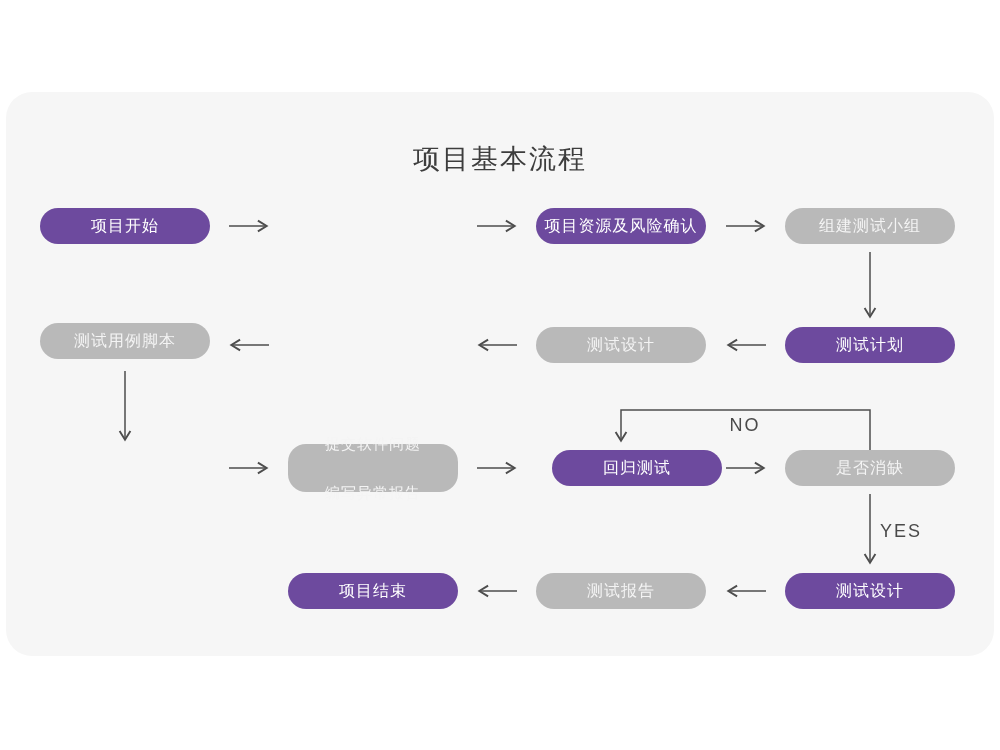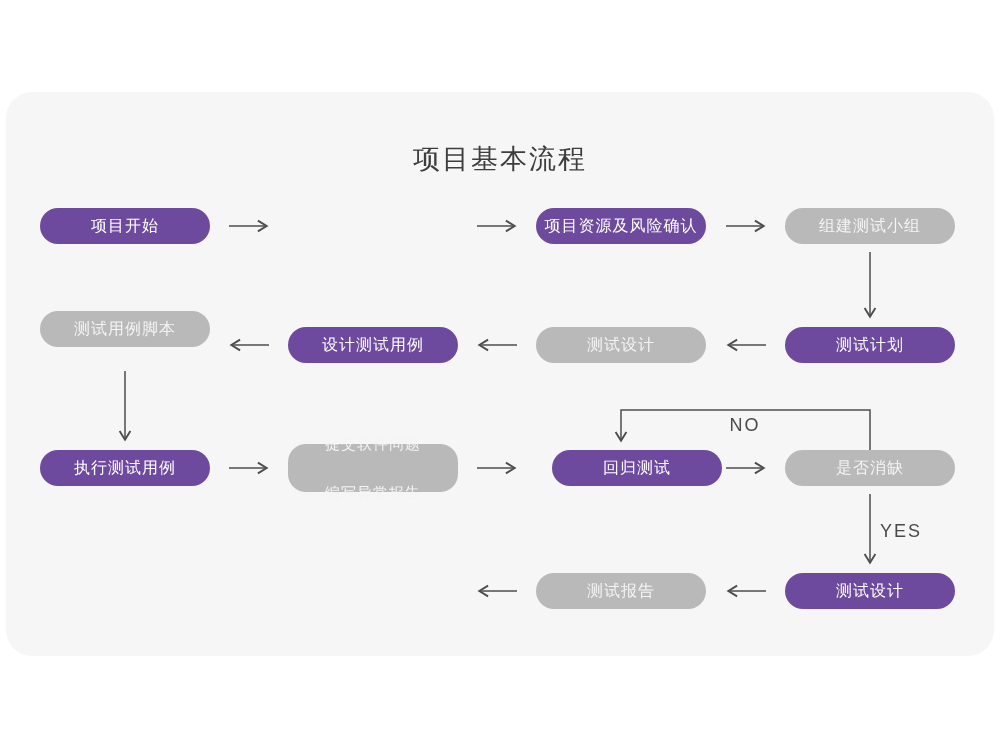--- a/index.html
+++ b/index.html
@@ -101,27 +101,26 @@
 
   <span class="edge-label label-no">NO</span>
   <span class="edge-label label-yes">YES</span>
 
   <div class="node primary" style="left:40px;  top:208px;">项目开始</div>
   <div class="node primary" style="left:536px; top:208px;">项目资源及风险确认</div>
   <div class="node secondary" style="left:785px; top:208px;">组建测试小组</div>
 
   <div class="node primary" style="left:785px; top:327px;">测试计划</div>
   <div class="node secondary" style="left:536px; top:327px;">测试设计</div>
-  <div class="node primary" style="left:288px; top:327px;">设计测试用例</div>
-  <div class="node secondary" style="left:40px;  top:311px;">测试用例脚本</div>
+  <div class="node secondary" style="left:40px;  top:323px;">测试用例脚本</div>
 
-  <div class="node primary" style="left:40px;  top:450px;">执行测试用例</div>
   <div class="node secondary tall" style="left:288px; top:444px;gap:29px;">
     <span>提交软件问题</span>
     <span>编写异常报告</span>
   </div>
   <div class="node primary" style="left:552px; top:450px;">回归测试</div>
   <div class="node secondary" style="left:785px; top:450px;">是否消缺</div>
 
   <div class="node primary" style="left:785px; top:573px;">测试设计</div>
   <div class="node secondary" style="left:536px; top:573px;">测试报告</div>
+  <div class="node primary" style="left:288px; top:573px;">项目结束</div>
 
 </div>
 
 </body></html>

